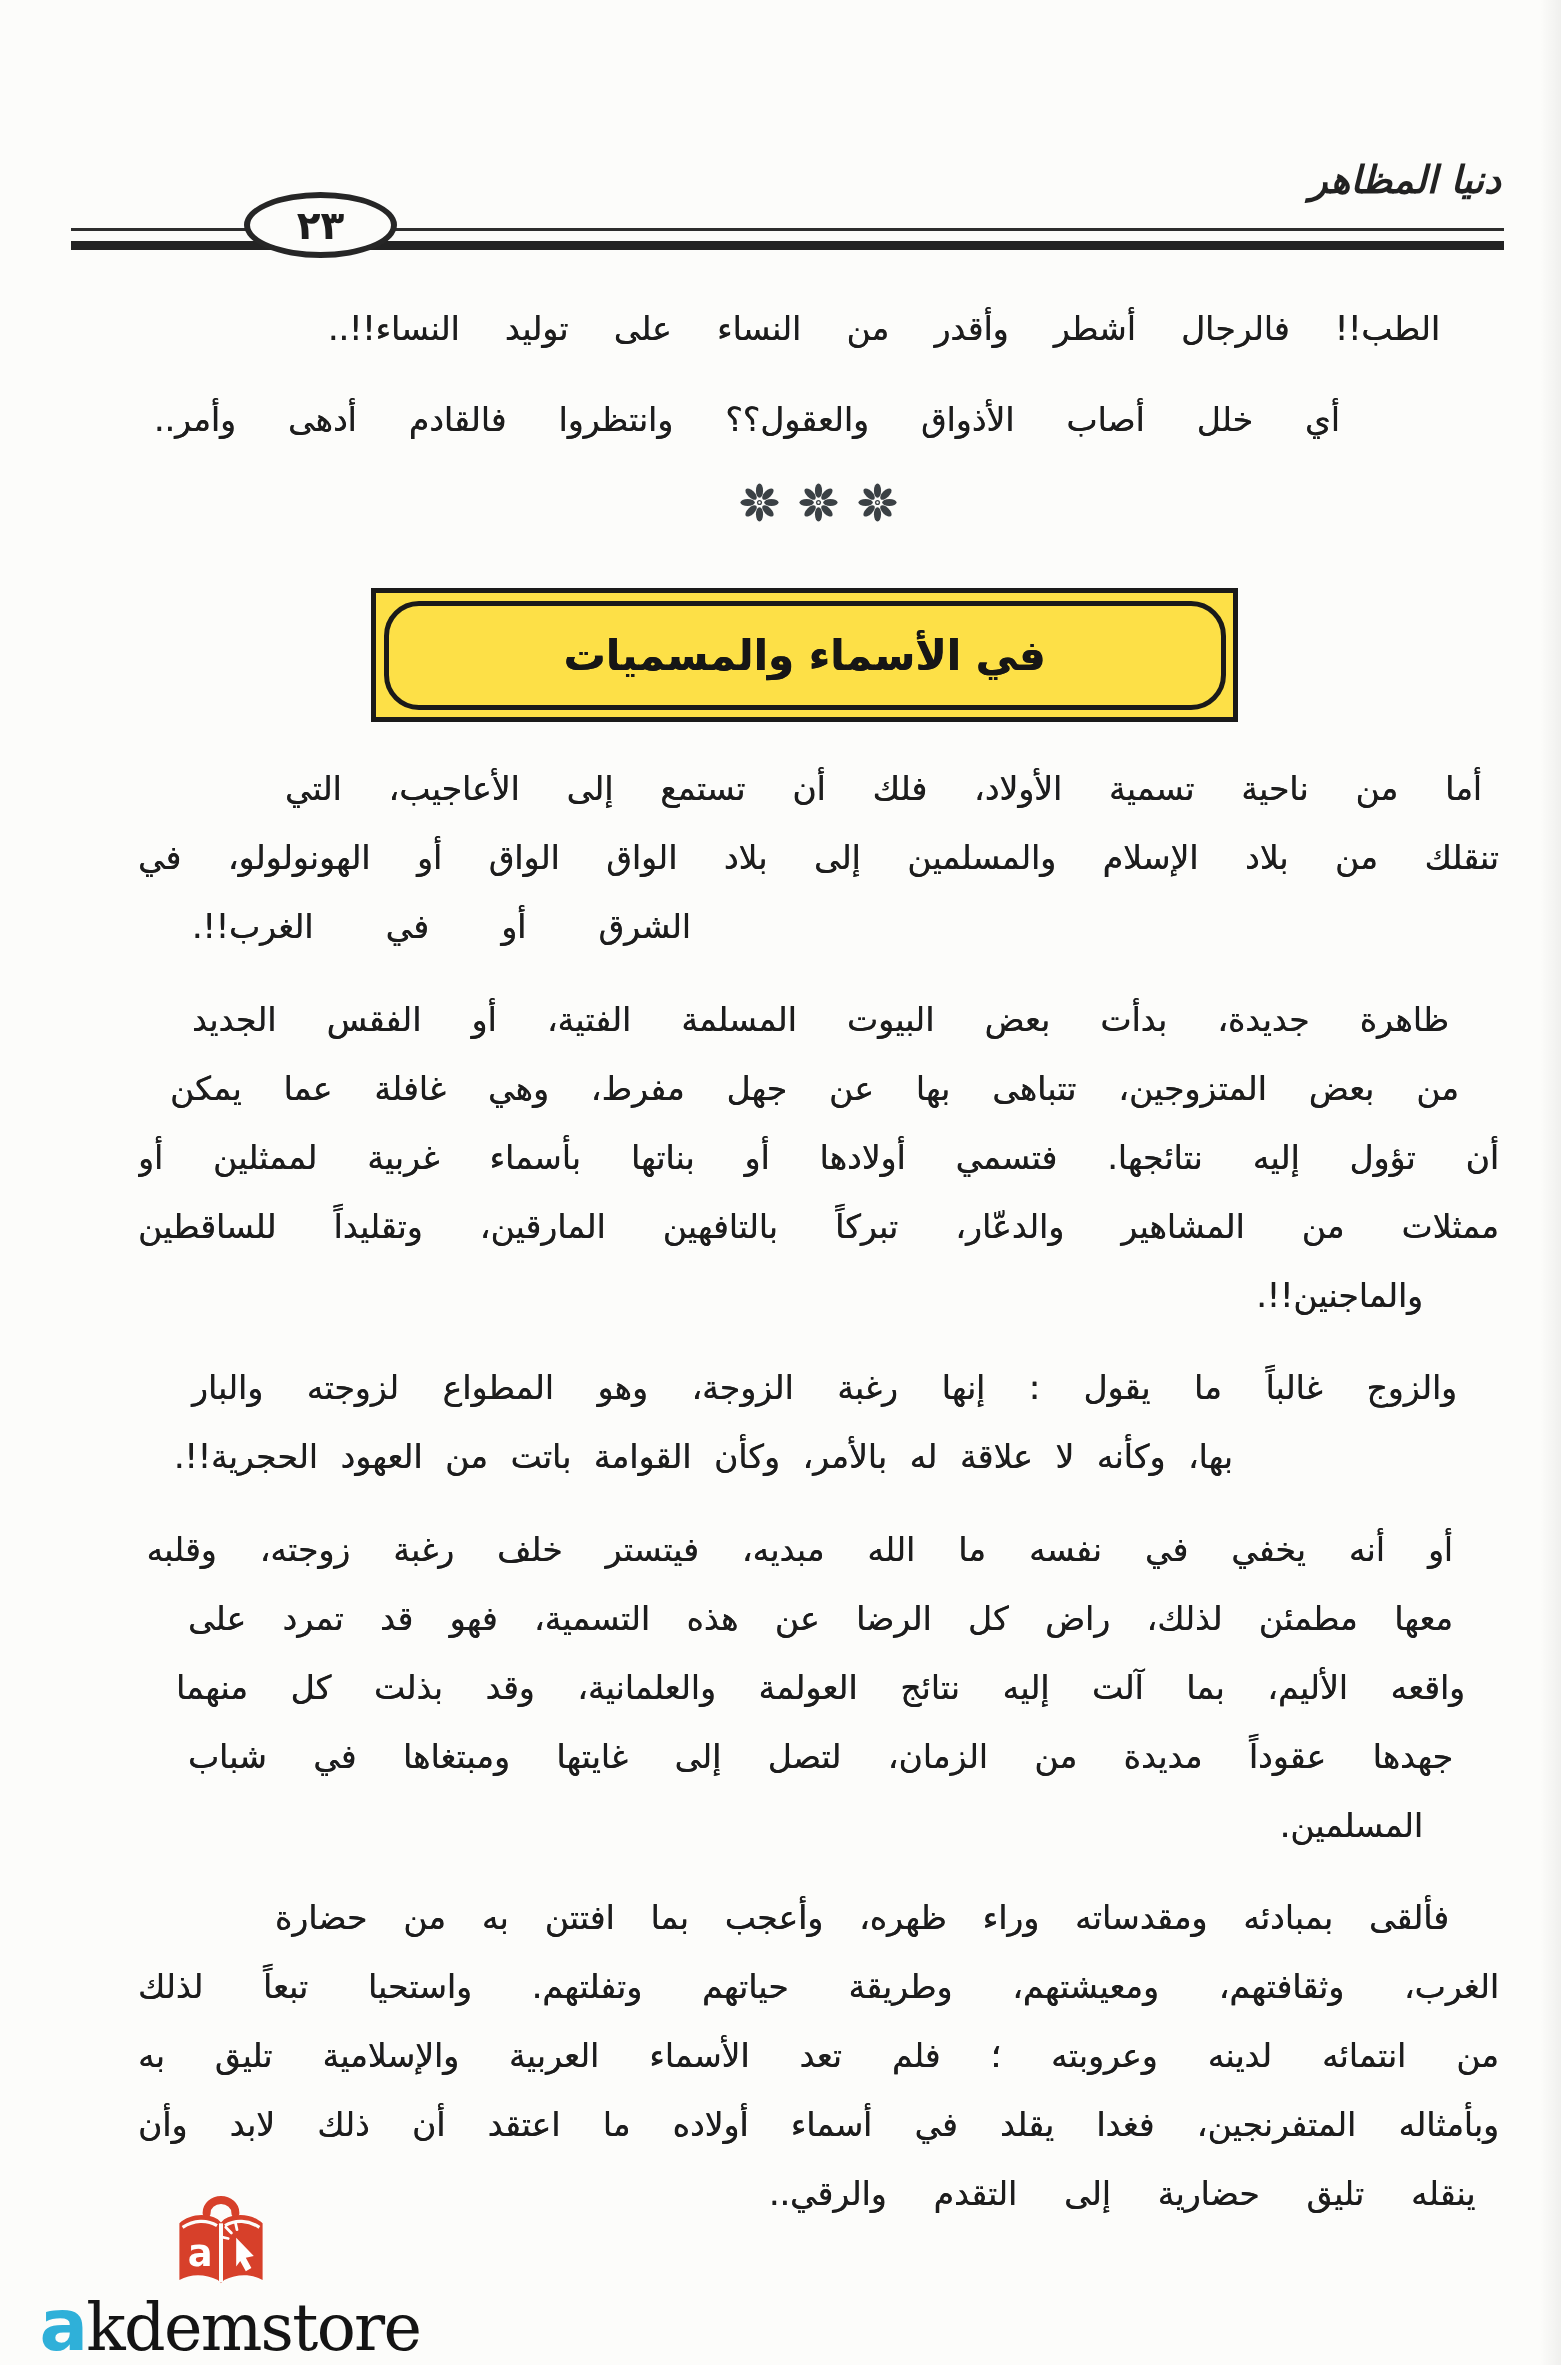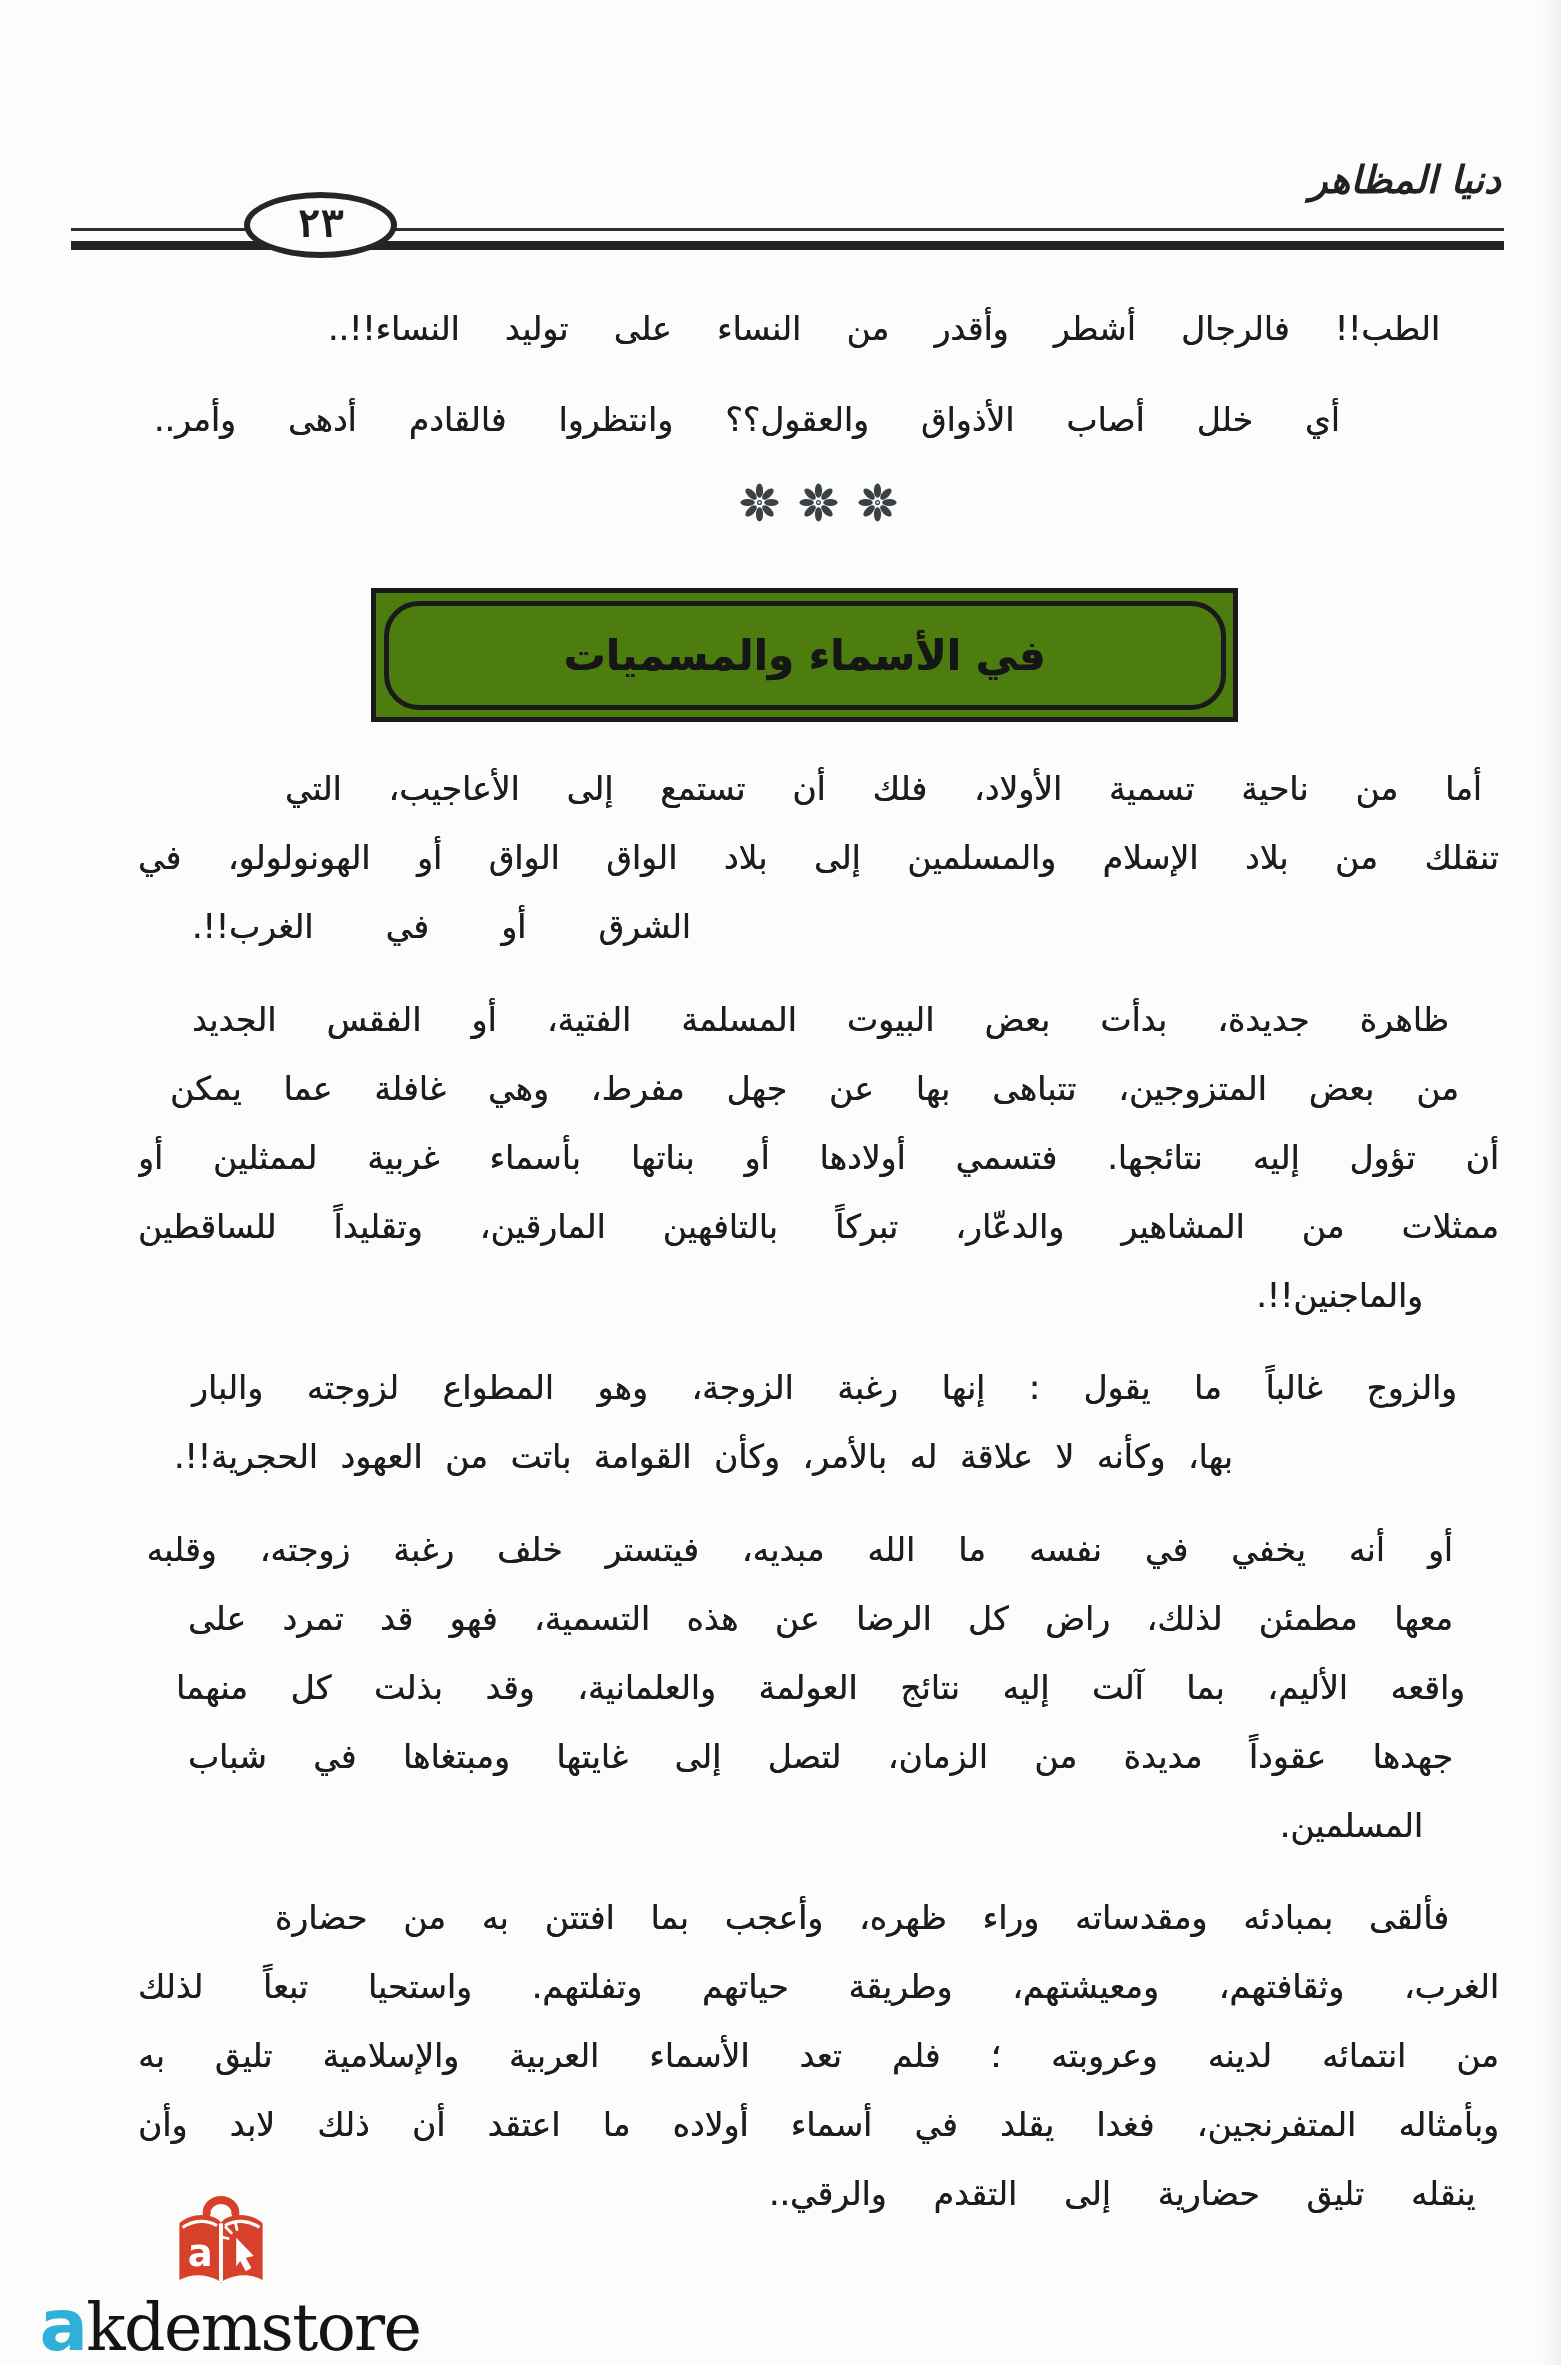--- a/index.html
+++ b/index.html
@@ -11,36 +11,36 @@
   .edge-shade{position:absolute;right:0;top:0;width:22px;height:100%;
     background:linear-gradient(to right,rgba(0,0,0,0),rgba(0,0,0,0.05));}
   
   .book-title{position:absolute;top:158px;right:61px;direction:rtl;
     font-size:38px;font-weight:bold;letter-spacing:0;color:#222;font-style:italic;}
   .rule-thin{position:absolute;left:71px;top:228px;width:1433px;height:3.4px;background:#2d2d2d;}
   .rule-thick{position:absolute;left:71px;top:241px;width:1433px;height:9.2px;background:#232323;}
   .page-badge{position:absolute;left:244px;top:192px;width:141px;height:54px;
     border:6.7px solid #262626;border-radius:50%;background:#fcfcfa;z-index:2;
     display:flex;align-items:center;justify-content:center;
-    font-size:39px;font-weight:bold;color:#1d1d1d;font-family:Liberation Mono, monospace;}
+    font-size:39px;font-weight:bold;color:#1d1d1d;}
   
   .fragment{position:absolute;left:138px;top:283px;width:1361px;}
   .fl{height:91px;line-height:91px;}
   .bl,.fl{direction:rtl;text-align:justify;text-align-last:justify;
     font-size:33px;color:#1d1d1d;text-shadow:0.3px 0 0 currentColor;overflow:hidden;}
   .bl{height:69px;line-height:69px;}
   .body-text{position:absolute;left:138px;top:754px;width:1361px;}
   .para{margin:0 0 23.5px 0;}
   
   .flowers{position:absolute;left:138px;top:483px;width:1361px;
     display:flex;justify-content:center;gap:20px;}
   .flower{width:39px;height:39px;}
   
   .heading-box{position:absolute;left:371px;top:588px;width:867px;height:134px;
-    box-sizing:border-box;border:5px solid #1a1a1a;padding:7.5px;background:#4d7c0f;}
+    box-sizing:border-box;border:5px solid #1a1a1a;padding:7.5px;background:#fde047;}
   .heading-box-inner{box-sizing:border-box;width:100%;height:100%;
     border:5px solid #1a1a1a;border-radius:35px;
     display:flex;align-items:center;justify-content:center;}
   .section-heading{direction:rtl;font-size:42px;font-weight:bold;color:#161616;
     text-shadow:0.4px 0 0 currentColor;}
   
   .wm-icon{position:absolute;left:173px;top:2188px;width:96px;height:109px;}
   .wm-text{position:absolute;left:3.4px;top:2285px;height:80px;line-height:80px;
     font-family:"DejaVu Serif",serif;font-size:65px;color:#141414;letter-spacing:-1.7px;
     white-space:nowrap;margin-left:36px;}

